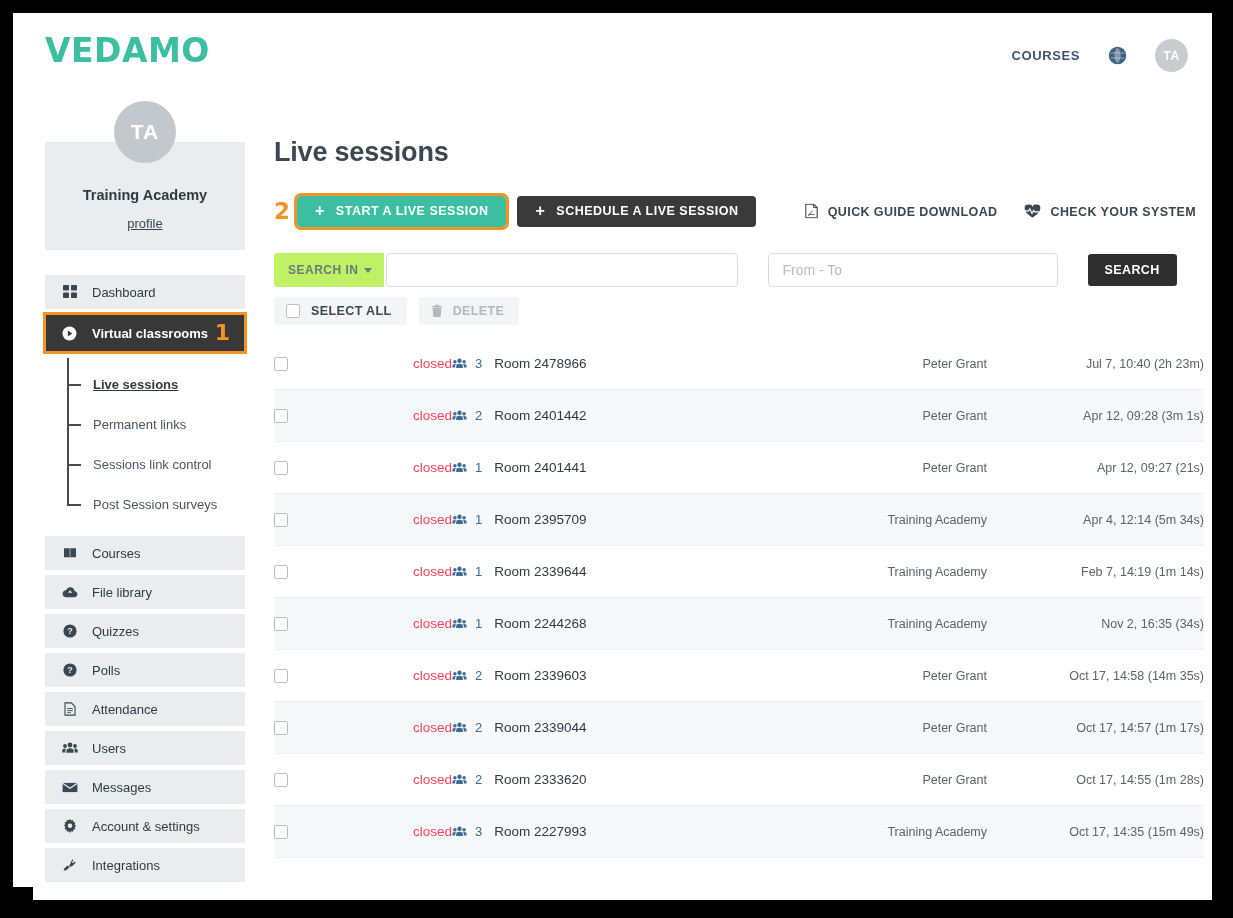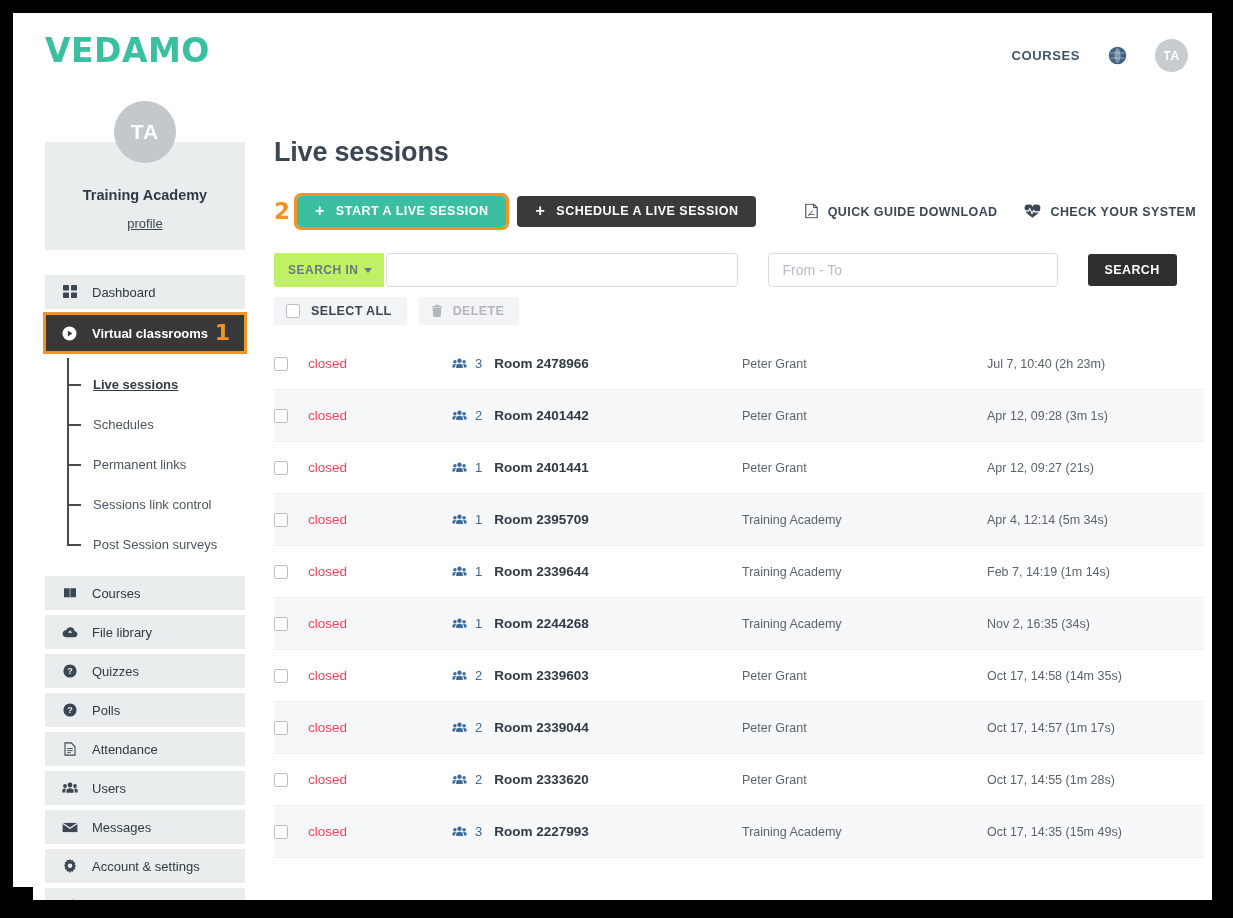--- a/index.html
+++ b/index.html
@@ -353,36 +353,36 @@
     border: 1px solid #b9bfc4;
     border-radius: 2px;
     background: #ffffff;
     margin-right: 11px;
     flex: 0 0 14px;
     cursor: pointer;
   }
   .trash-ico { margin-right: 10px; color: #b2b8bd; display: flex; }
 
   
-  .table { margin-top: 13px; }
+  .table { margin-top: 13px; text-align: right; }
   .trow {
     height: 52px;
     display: flex;
     align-items: center;
     border-bottom: 1px solid #eceef0;
     background: #ffffff;
     font-size: 13px;
   }
   .trow.alt { background: #f7f8f9; }
   .c-cb { width: 34px; flex: 0 0 34px; display: flex; justify-content: flex-start; }
   .c-status { width: 144px; flex: 0 0 144px; color: #f3425f; font-size: 13.5px; }
   .c-room { width: 290px; flex: 0 0 290px; display: flex; align-items: center; }
   .users-ico { color: #3d6a96; display: flex; margin-right: 8px; }
   .pcount { color: #3d6a96; font-size: 13px; margin-right: 12px; }
-  .rname { font-weight: bold; color: #2f3a44; font-size: 13.5px; cursor: pointer; }
+  .rname { font-weight: normal; color: #2f3a44; font-size: 13.5px; cursor: pointer; }
   .c-owner { width: 245px; flex: 0 0 245px; color: #5a646d; font-size: 12.5px; }
   .c-date { flex: 1; color: #5a646d; font-size: 12.5px; }
 </style>
 </head>
 <body>
 
 <div class="frame">
   <div class="slab slab-top"></div>
   <div class="slab slab-topright"></div>
   <div class="slab slab-left"></div>
@@ -441,23 +441,20 @@
             <span>Virtual classrooms</span>
             <span class="marker-1">1</span>
           </div>
         </div>
 
         <div class="subtree">
           <div class="sub-item current">
             <span>Live sessions</span>
           </div>
           <div class="sub-item">
-            <span>Schedules</span>
-          </div>
-          <div class="sub-item">
             <span>Permanent links</span>
           </div>
           <div class="sub-item">
             <span>Sessions link control</span>
           </div>
           <div class="sub-item">
             <span>Post Session surveys</span>
           </div>
         </div>
 

